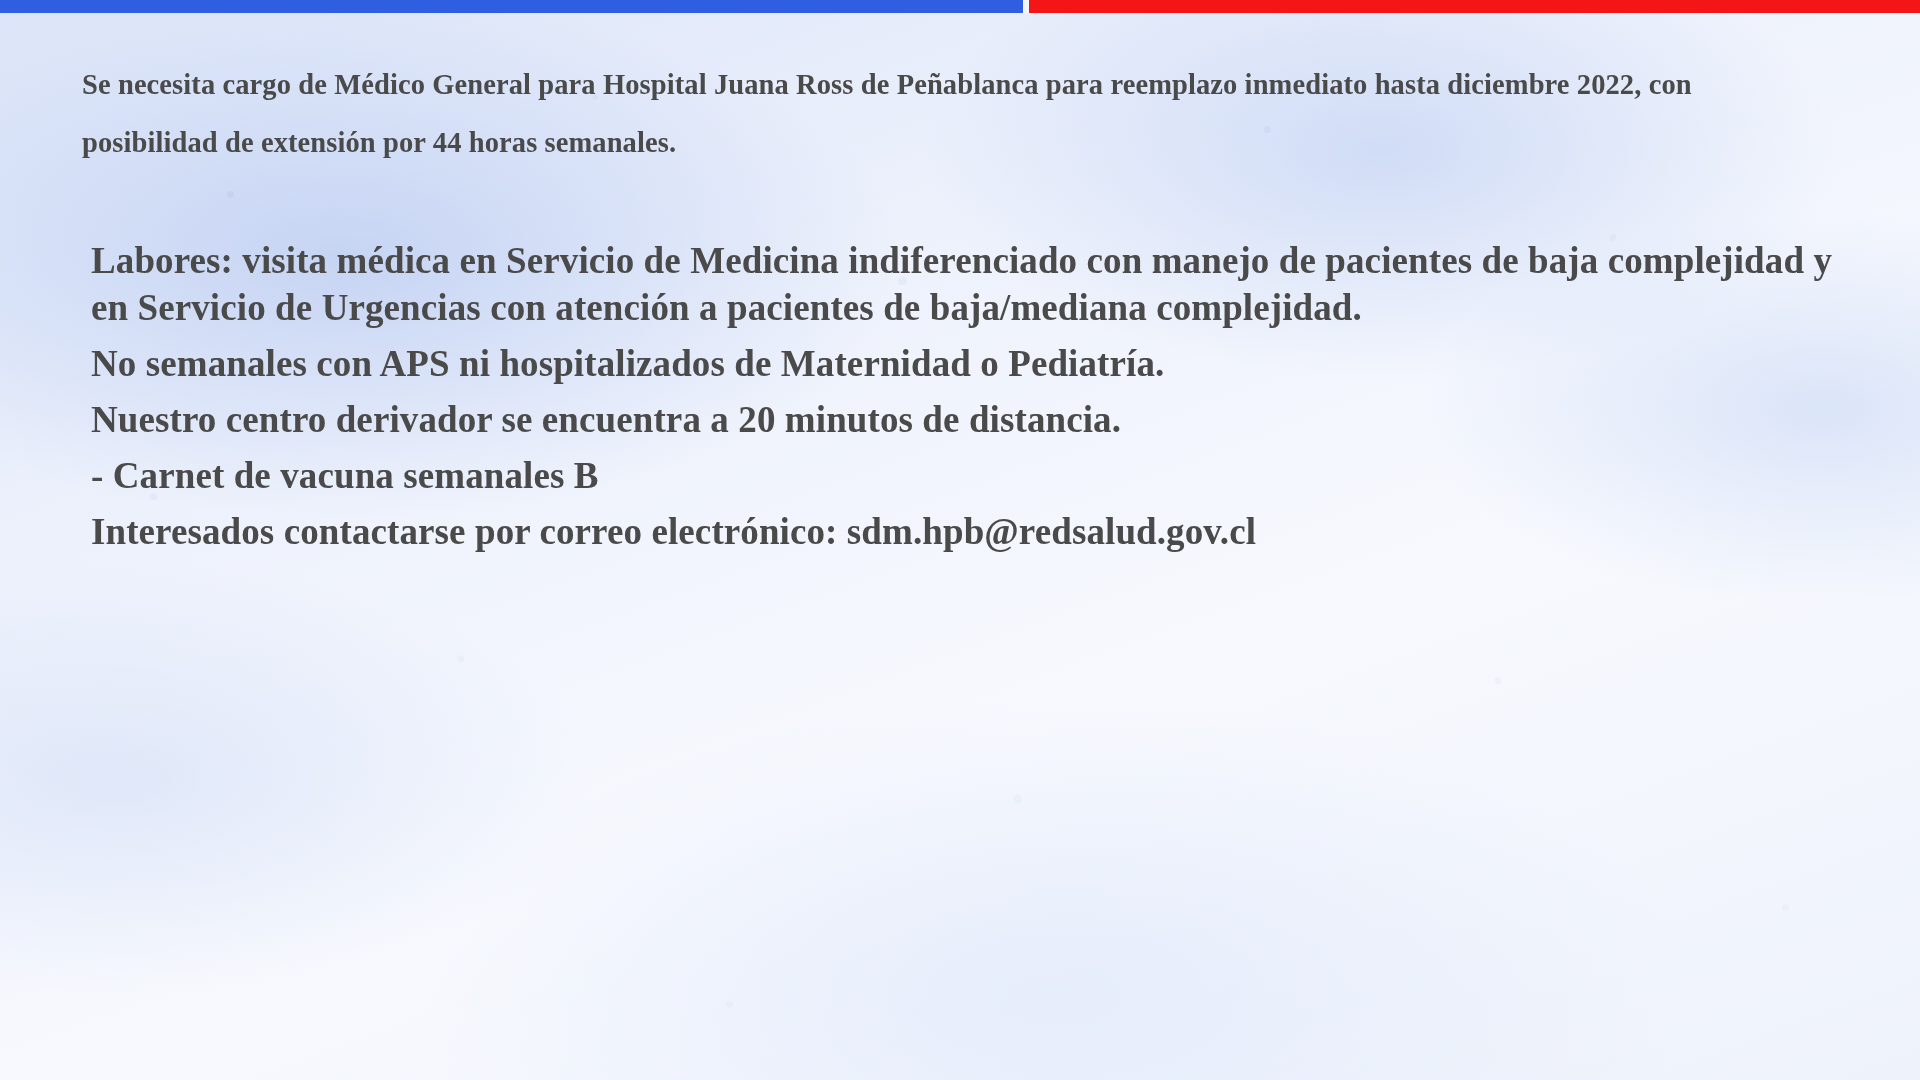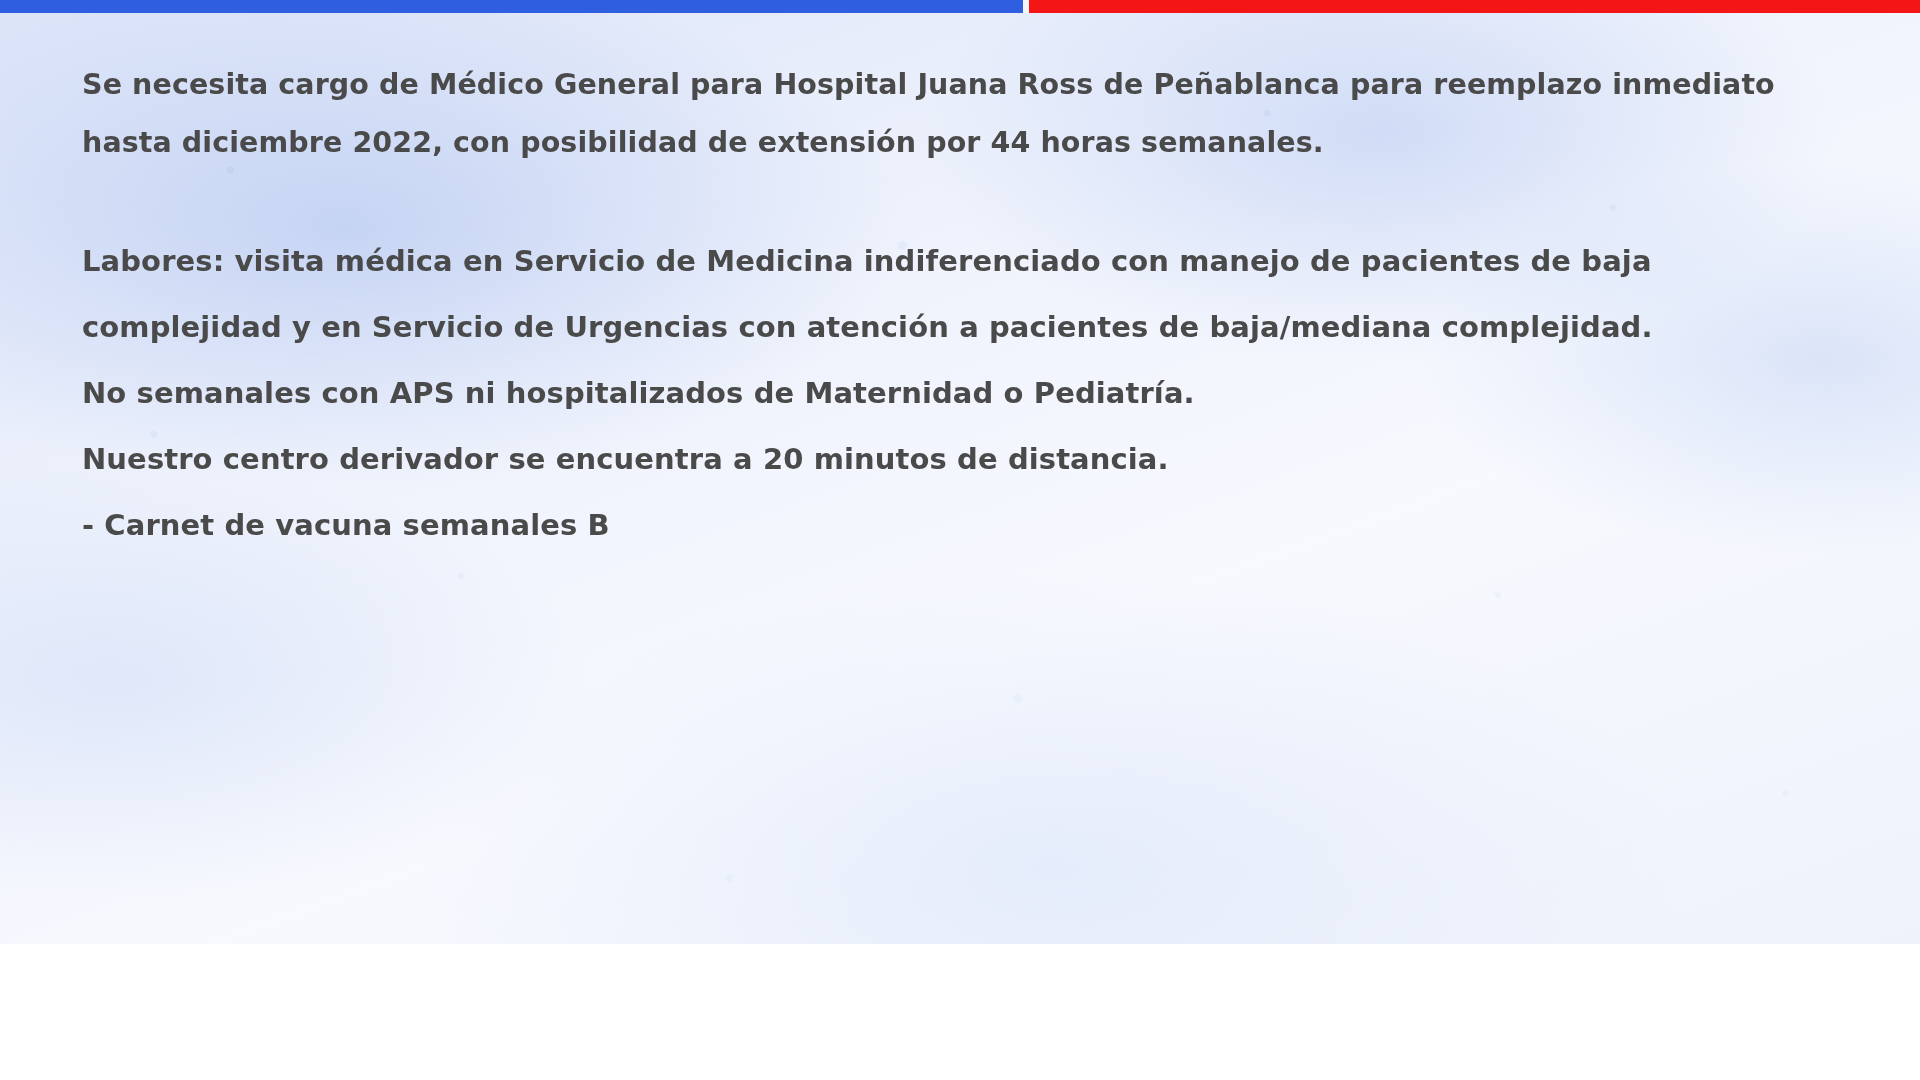--- a/index.html
+++ b/index.html
@@ -10,29 +10,30 @@
     overflow: hidden;
   }
   body {
     font-family: "DejaVu Sans", "Liberation Sans", sans-serif;
     background: #ffffff;
   }
 
   #poster {
     position: relative;
     width: 1920px;
-    height: 944px;
+    height: 1080px;
     box-sizing: border-box;
     background:
       radial-gradient(ellipse 900px 420px at 18% 24%, rgba(171,192,238,0.55) 0%, rgba(171,192,238,0.0) 62%),
       radial-gradient(ellipse 760px 380px at 72% 14%, rgba(178,198,240,0.50) 0%, rgba(178,198,240,0.0) 60%),
       radial-gradient(ellipse 620px 300px at 95% 38%, rgba(196,212,244,0.55) 0%, rgba(196,212,244,0.0) 65%),
       radial-gradient(ellipse 700px 320px at 6% 72%, rgba(205,218,245,0.50) 0%, rgba(205,218,245,0.0) 68%),
       radial-gradient(ellipse 900px 420px at 55% 92%, rgba(222,231,250,0.65) 0%, rgba(222,231,250,0.0) 70%),
       linear-gradient(160deg, #dbe4f8 0%, #eef2fc 34%, #f7f9fe 62%, #eef2fb 100%);
+    font-family: Liberation Serif, serif;
   }
 
   
   #texture {
     position: absolute;
     inset: 0;
     pointer-events: none;
     opacity: 0.55;
     background:
       radial-gradient(circle at 12% 18%, rgba(140,170,225,0.28) 0 3px, rgba(0,0,0,0) 4px),
@@ -62,25 +63,25 @@
   #top-bar .seg-red    { flex: 1 1 auto;  background: #f41616; }
 
   #content {
     position: absolute;
     left: 82px;
     top: 56px;
     width: 1760px;
   }
 
   p.line {
-    margin: 0;
+    margin: 9px;
     color: #4a4a4a;
     font-weight: bold;
-    font-size: 29px;
-    line-height: 66px;
+    font-size: 37px;
+    line-height: 47px;
     letter-spacing: 0.1px;
     white-space: pre-wrap;
   }
   
   #intro {
     margin: 0;
     color: #4a4a4a;
     font-weight: bold;
     font-size: 28.5px;
     line-height: 57.5px;
@@ -107,16 +108,17 @@
 
     <p id="intro" class="line">Se necesita cargo de Médico General para Hospital Juana Ross de Peñablanca para reemplazo inmediato hasta diciembre 2022, con posibilidad de extensión por 44 horas semanales.</p>
 
     <div id="gap"></div>
 
     <div id="body-lines">
       <p class="line">Labores: visita médica en Servicio de Medicina indiferenciado con manejo de pacientes de baja complejidad y en Servicio de Urgencias con atención a pacientes de baja/mediana complejidad.</p>
       <p class="line">No semanales con APS ni hospitalizados de Maternidad o Pediatría.</p>
       <p class="line">Nuestro centro derivador se encuentra a 20 minutos de distancia.</p>
       <p class="line">- Carnet de vacuna semanales B</p>
+      <p class="line">Interesados contactarse por correo electrónico: sdm.hpb@redsalud.gov.cl</p>
     </div>
 
   </div>
 </div>
 
 </body></html>

